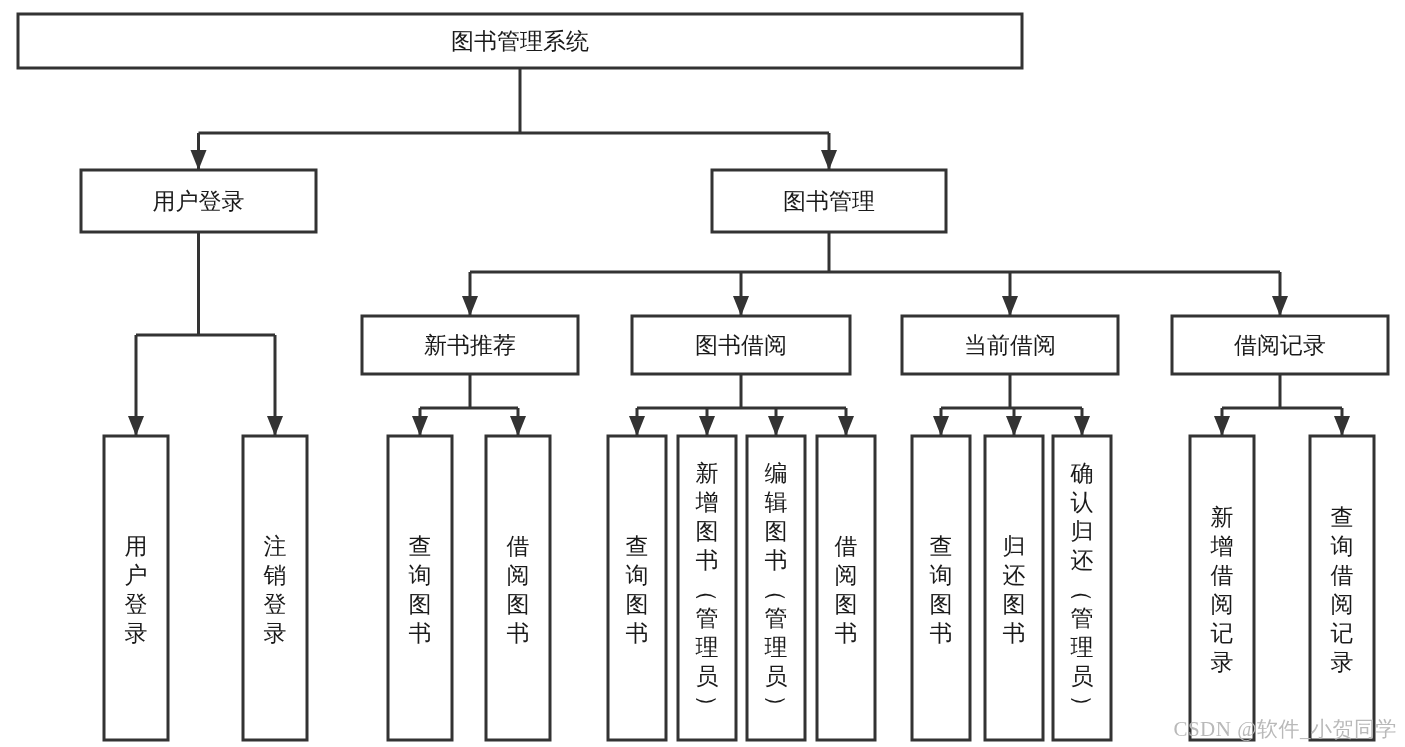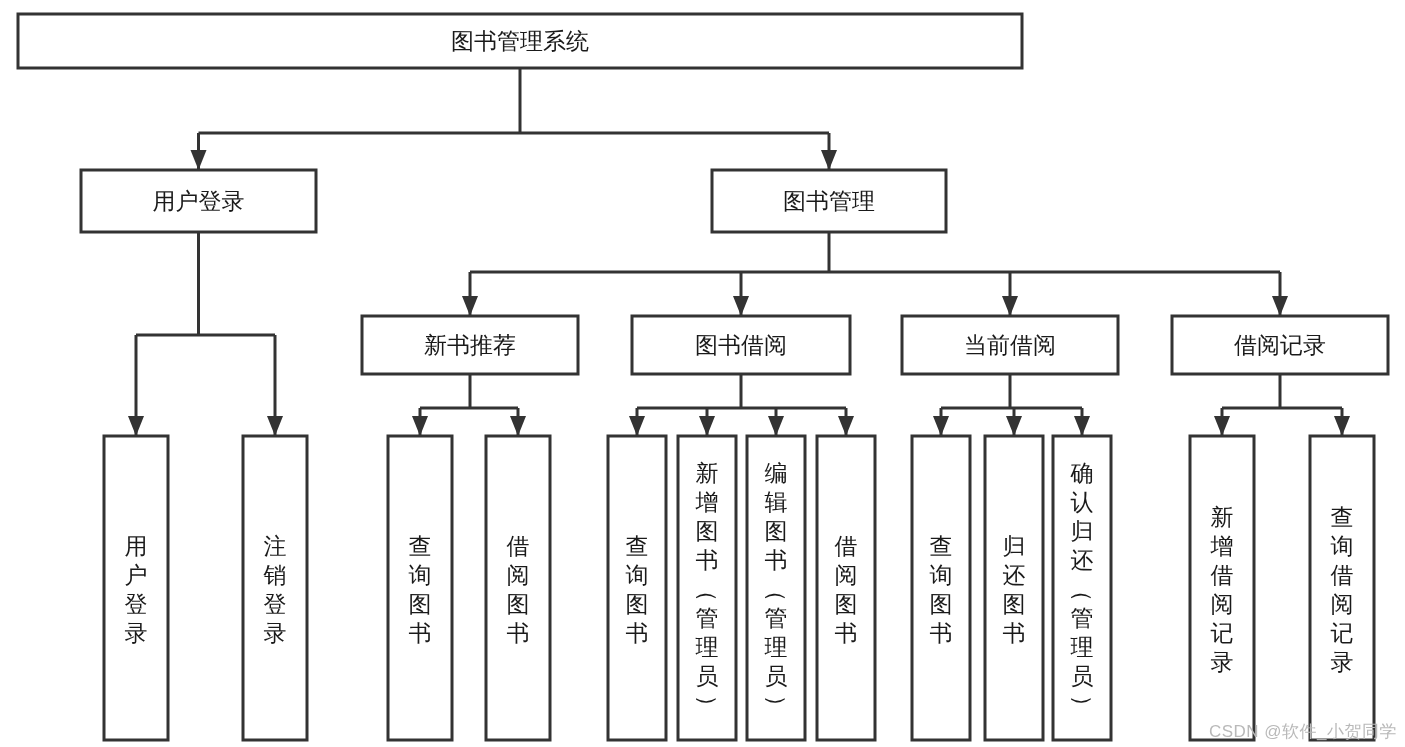--- a/index.html
+++ b/index.html
@@ -42,22 +42,22 @@
     stroke-width: 3;
     fill: none;
   }
   .arrow-head {
     fill: #333333;
   }
   .watermark {
     position: absolute;
     right: 8px;
     bottom: 4px;
-    font-family: Liberation Sans, sans-serif;
-    font-size: 17px;
+    font-family: Liberation Serif, serif;
+    font-size: 21px;
     color: #b9b9b9;
     white-space: nowrap;
     letter-spacing: 0.5px;
     pointer-events: none;
   }
 </style>
 </head>
 <body>
 
 <svg id="diagram" viewBox="0 0 1405 747" xmlns="http://www.w3.org/2000/svg">

